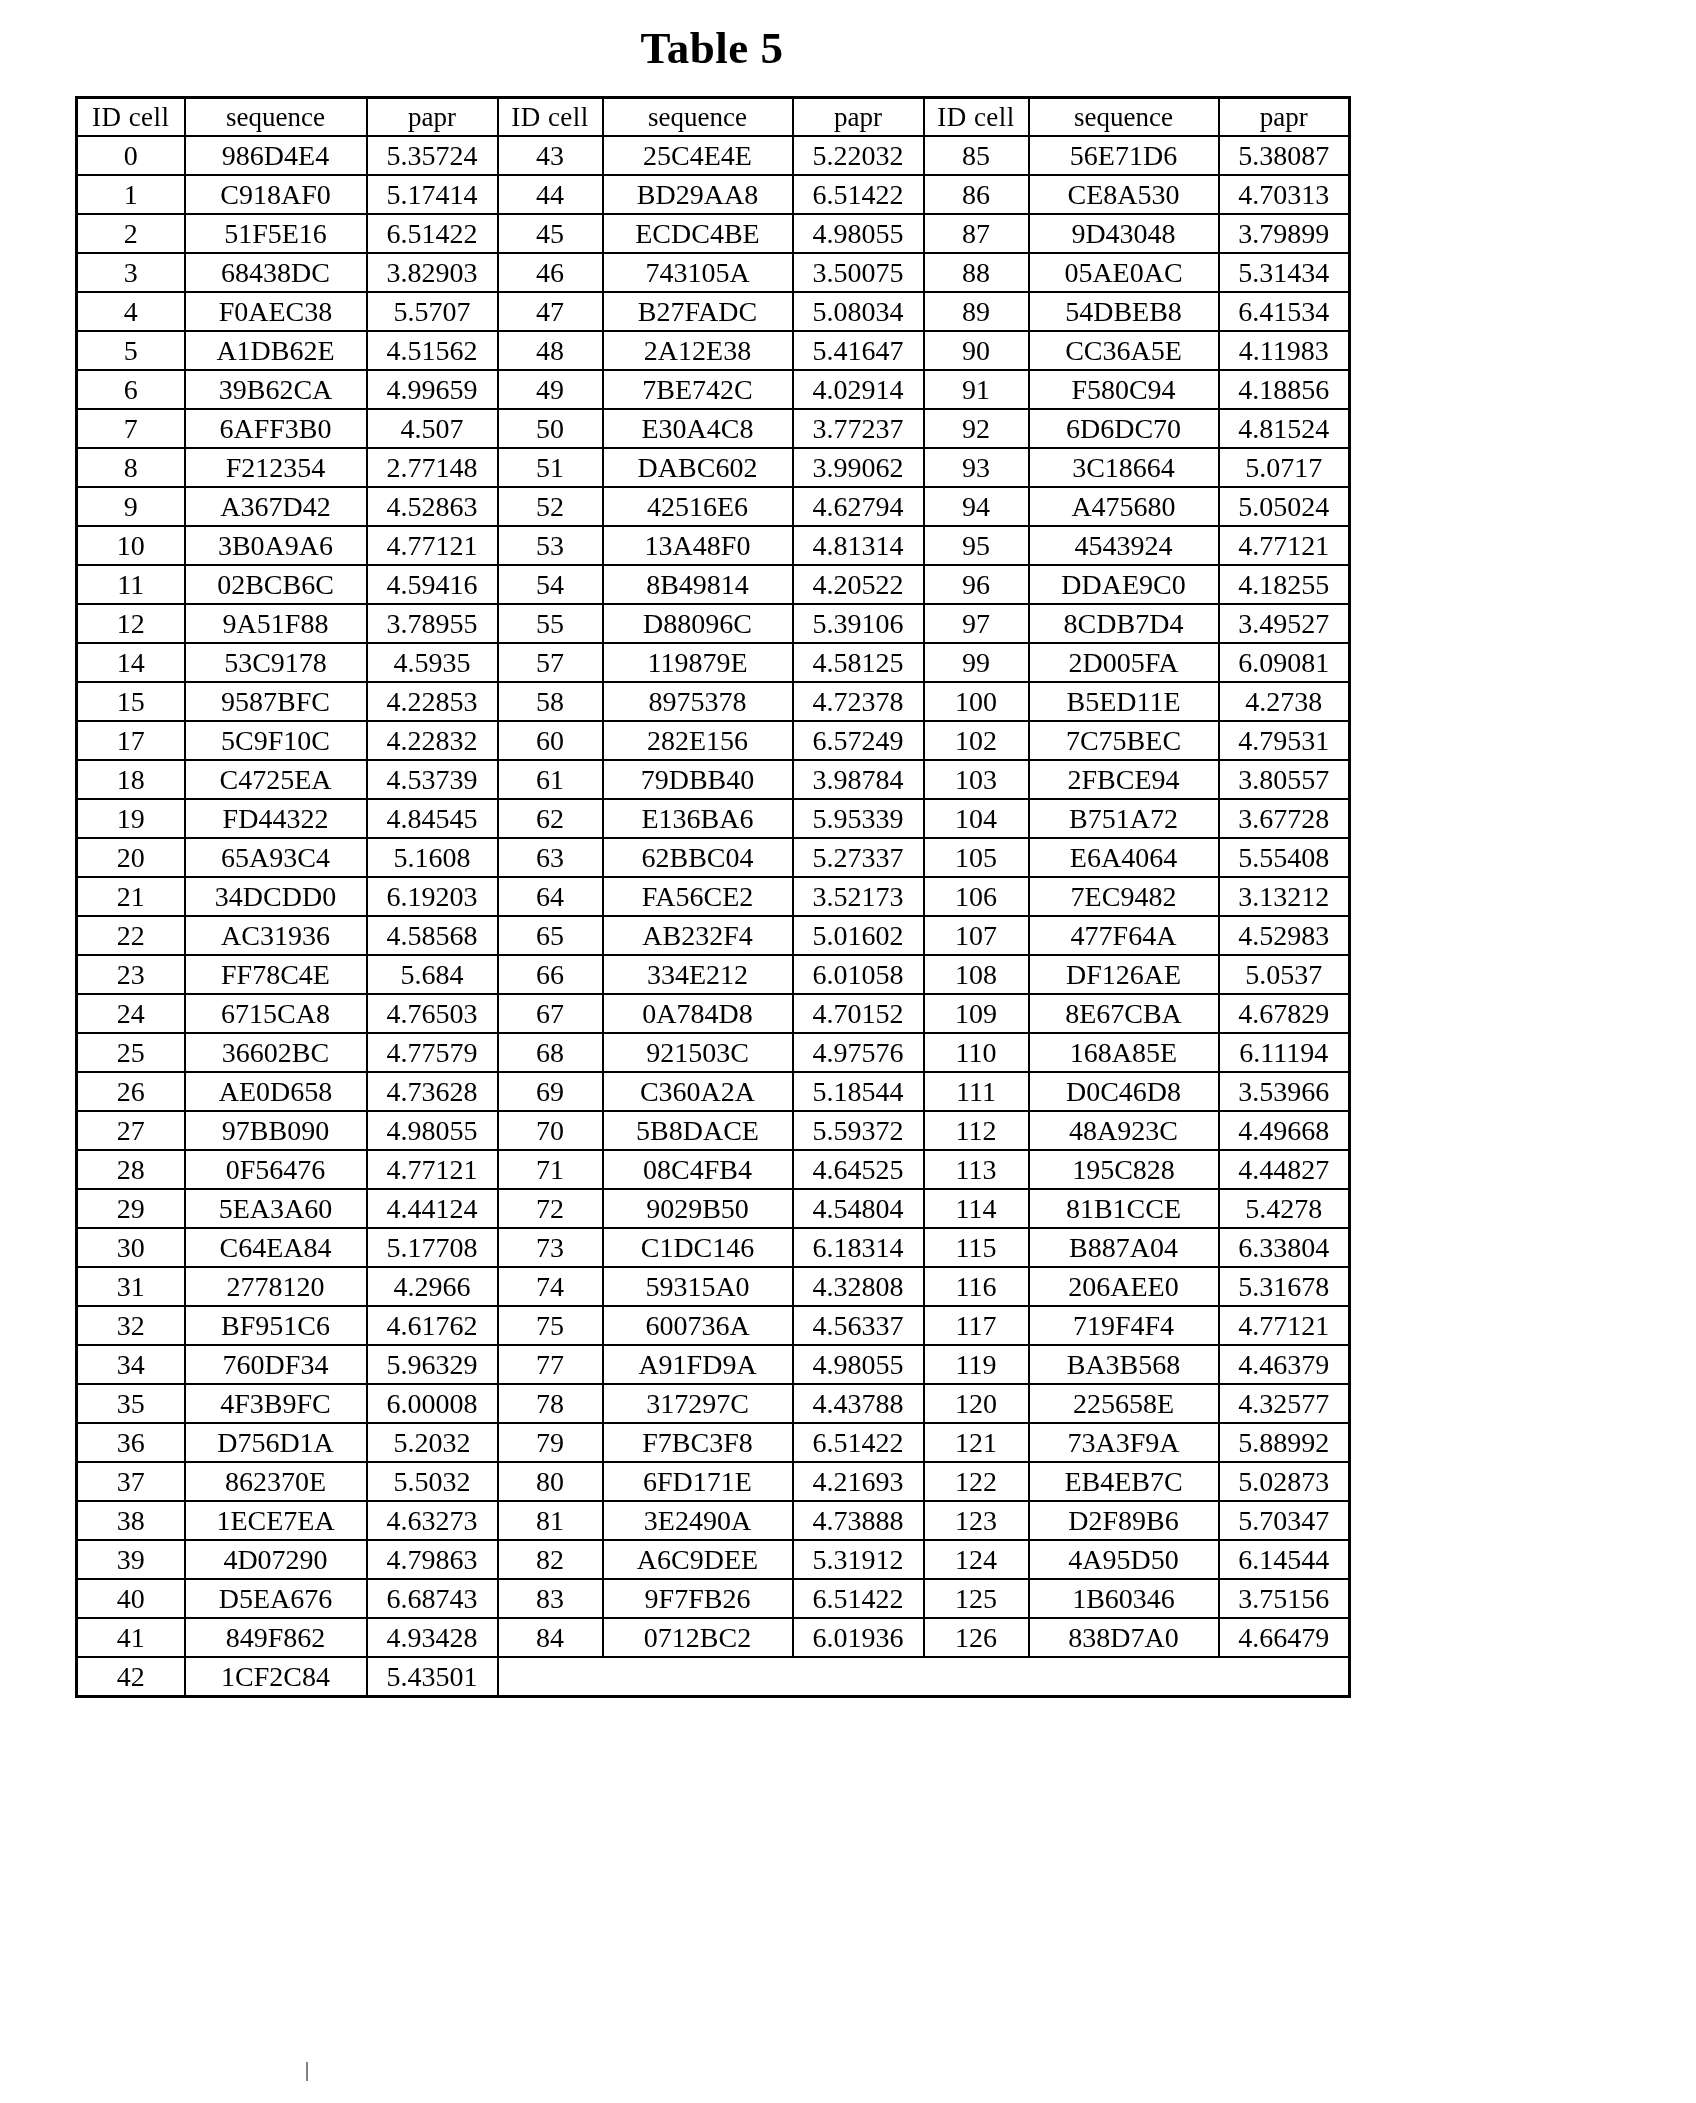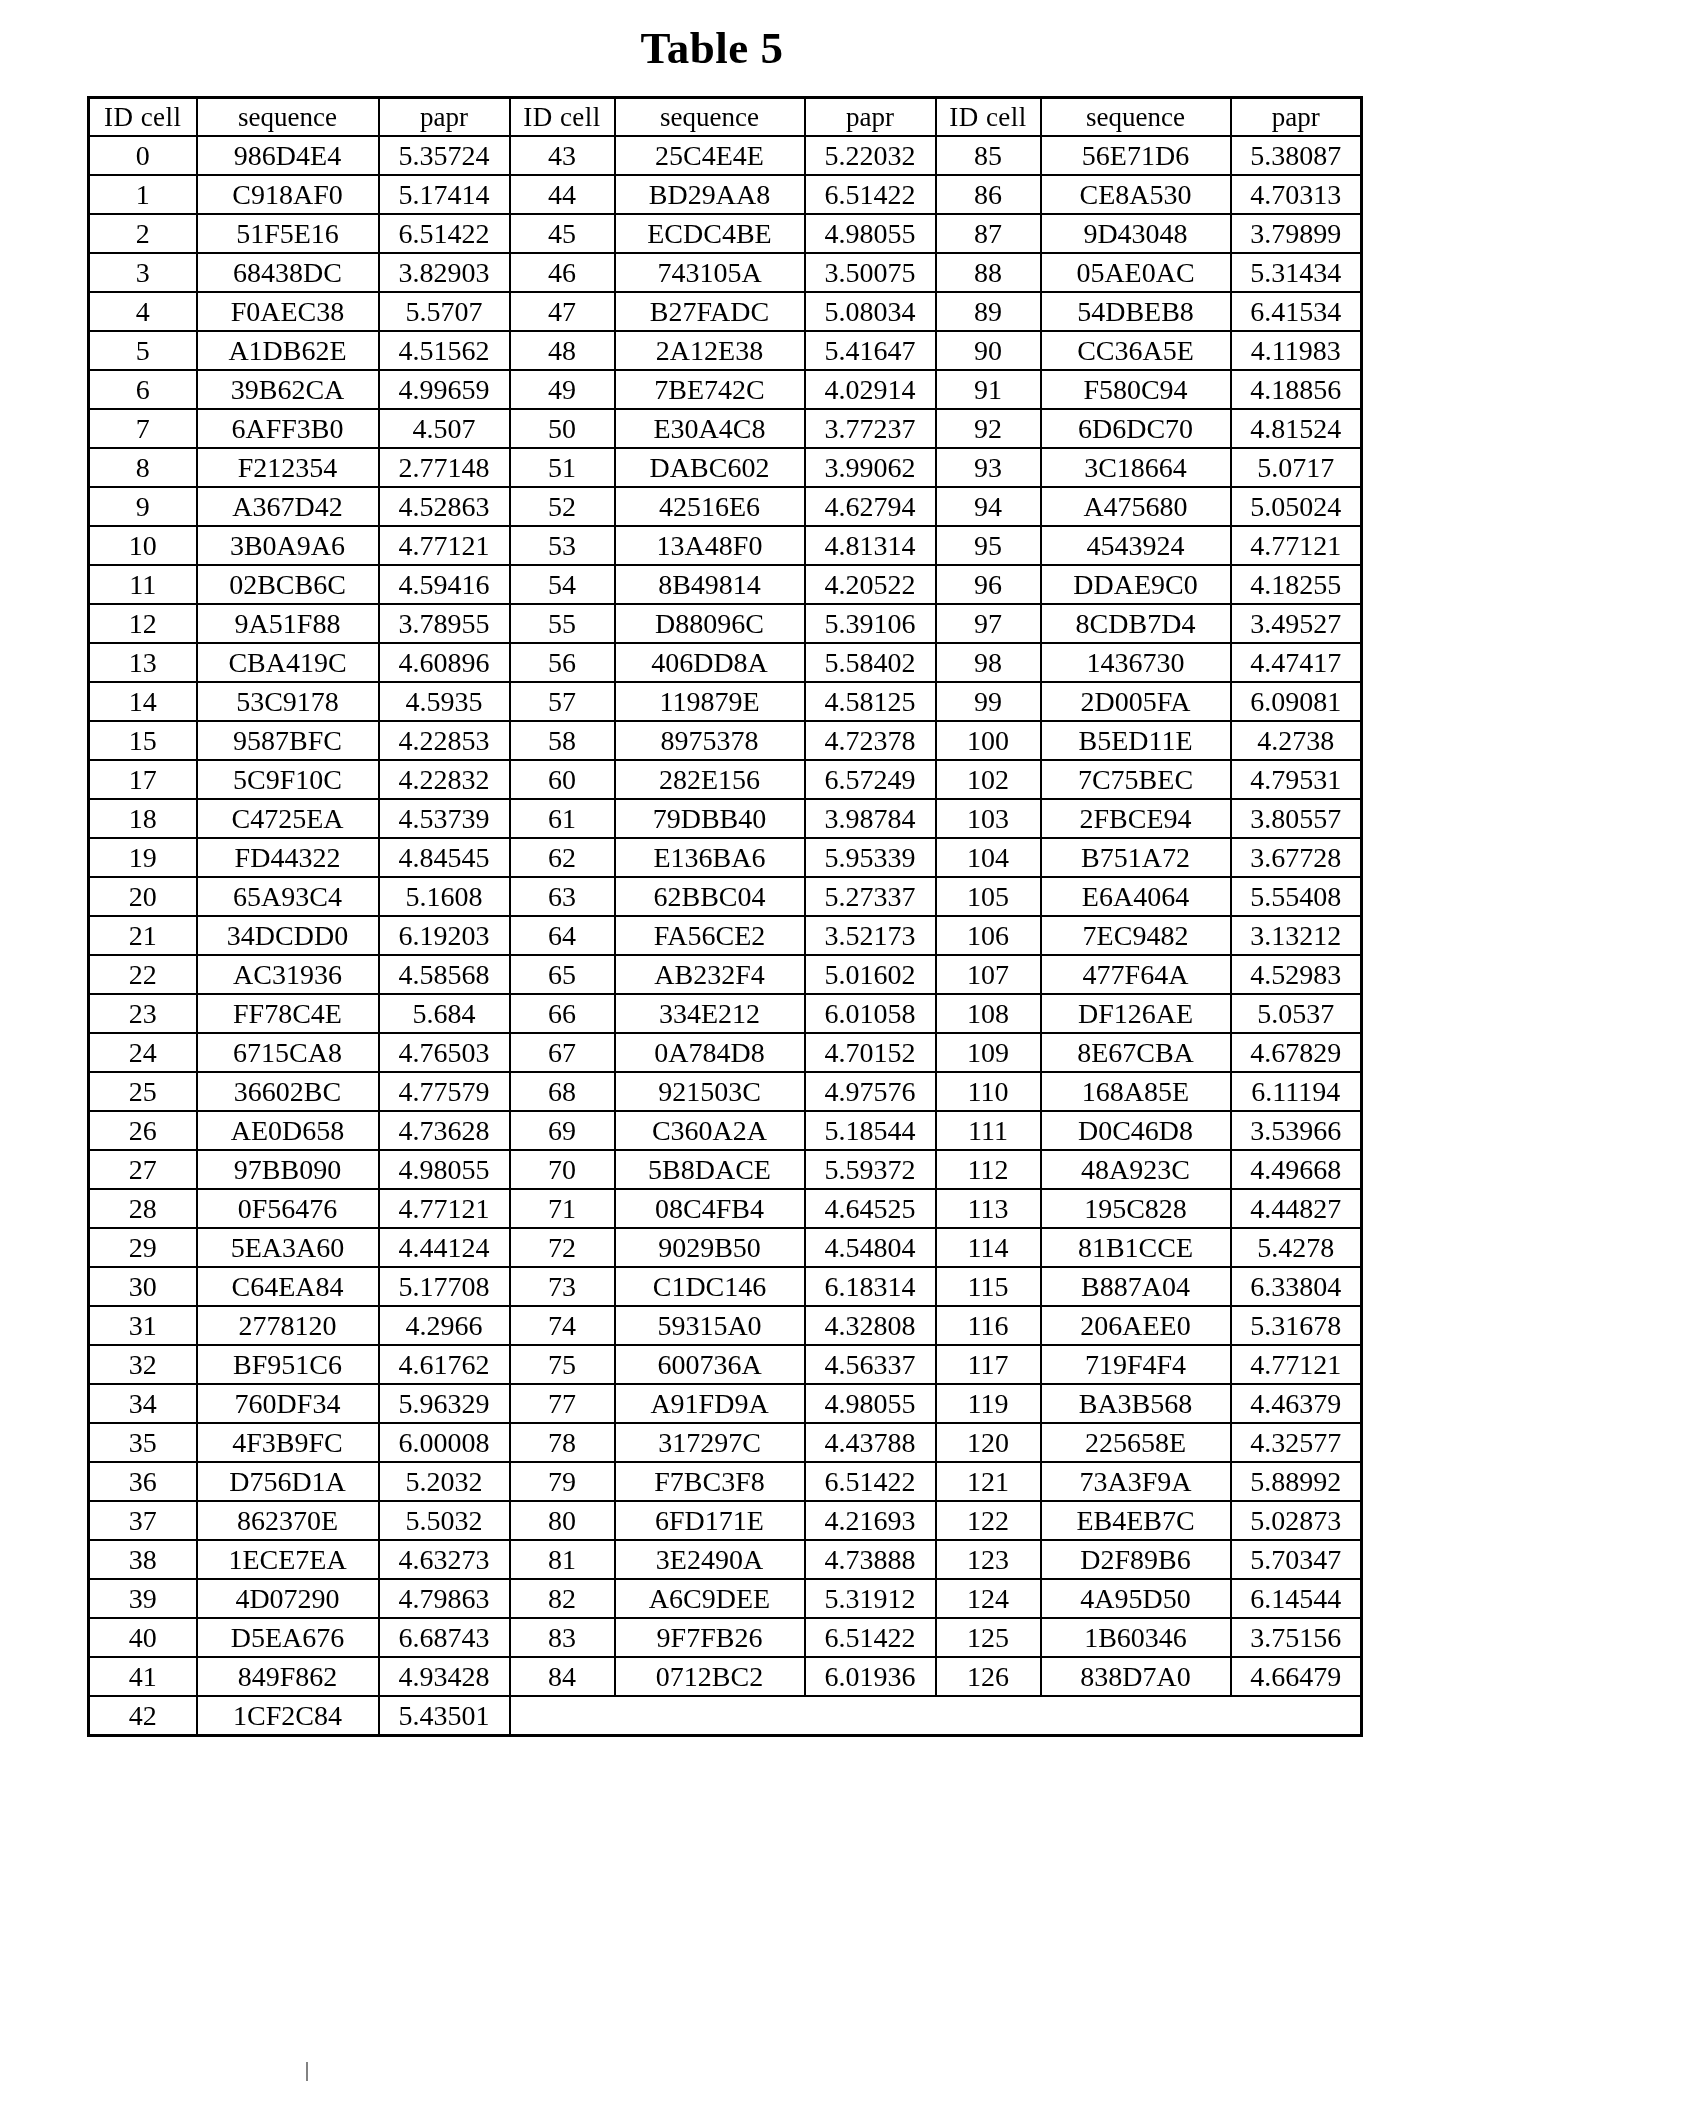--- a/index.html
+++ b/index.html
@@ -26,21 +26,21 @@
     text-align: center;
     font-size: 45px;
     font-weight: bold;
     font-family: "Liberation Serif", "DejaVu Serif", serif;
     letter-spacing: 0.5px;
     padding-top: 22px;
     padding-bottom: 6px;
   }
   .table-wrap {
     position: absolute;
-    left: 74px;
+    left: 62px;
     top: 96px;
     width: 1565px;
     padding-left: 13px;
   }
   table.papr-table {
     border-collapse: collapse;
     table-layout: fixed;
     border: 3px solid #000;
     background: #fff;
   }
@@ -257,31 +257,20 @@
             <td>9A51F88</td>
             <td>3.78955</td>
             <td>55</td>
             <td>D88096C</td>
             <td>5.39106</td>
             <td>97</td>
             <td>8CDB7D4</td>
             <td>3.49527</td>
           </tr>
           <tr>
-            <td>13</td>
-            <td>CBA419C</td>
-            <td>4.60896</td>
-            <td>56</td>
-            <td>406DD8A</td>
-            <td>5.58402</td>
-            <td>98</td>
-            <td>1436730</td>
-            <td>4.47417</td>
-          </tr>
-          <tr>
             <td>14</td>
             <td>53C9178</td>
             <td>4.5935</td>
             <td>57</td>
             <td>119879E</td>
             <td>4.58125</td>
             <td>99</td>
             <td>2D005FA</td>
             <td>6.09081</td>
           </tr>

